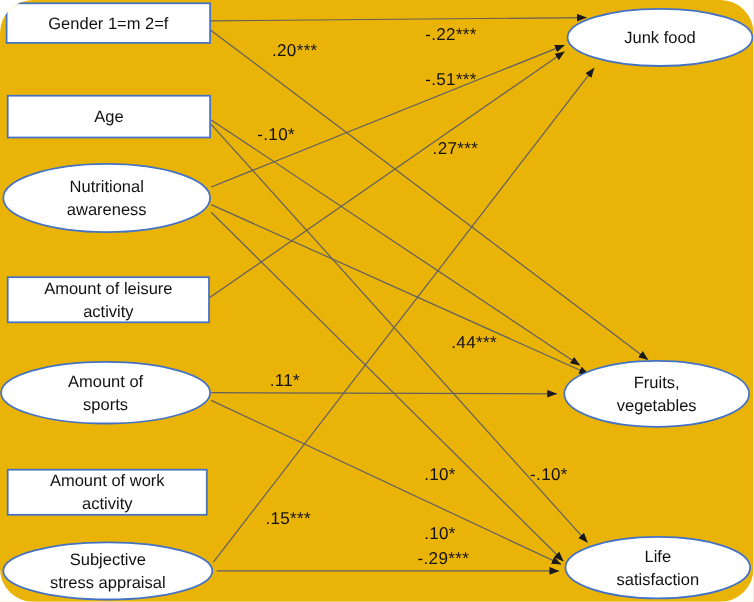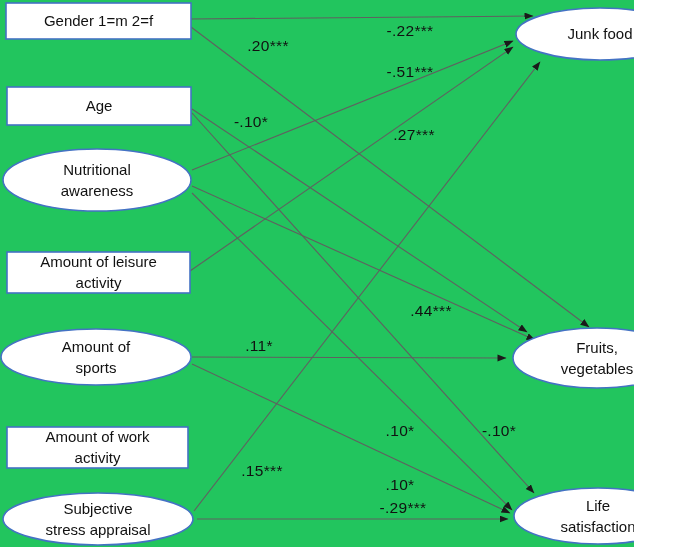--- a/index.html
+++ b/index.html
@@ -2,25 +2,26 @@
 <html><head>
 <meta charset="utf-8">
 <style>
   html, body {
     margin: 0;
     padding: 0;
     background: #ffffff;
   }
   #canvas {
     position: relative;
-    width: 634px;
+    width: 685px;
     height: 547px;
-    background: #22c55e;
+    background: #eab308;
     overflow: hidden;
     font-family: "Liberation Sans", sans-serif;
+    border-radius: 30px;
   }
   svg text.node-text {
     font-family: "Liberation Sans", sans-serif;
     font-size: 15px;
     fill: #111111;
   }
   svg text.coef-text {
     font-family: "Liberation Sans", sans-serif;
     font-size: 15.5px;
     fill: #111111;

